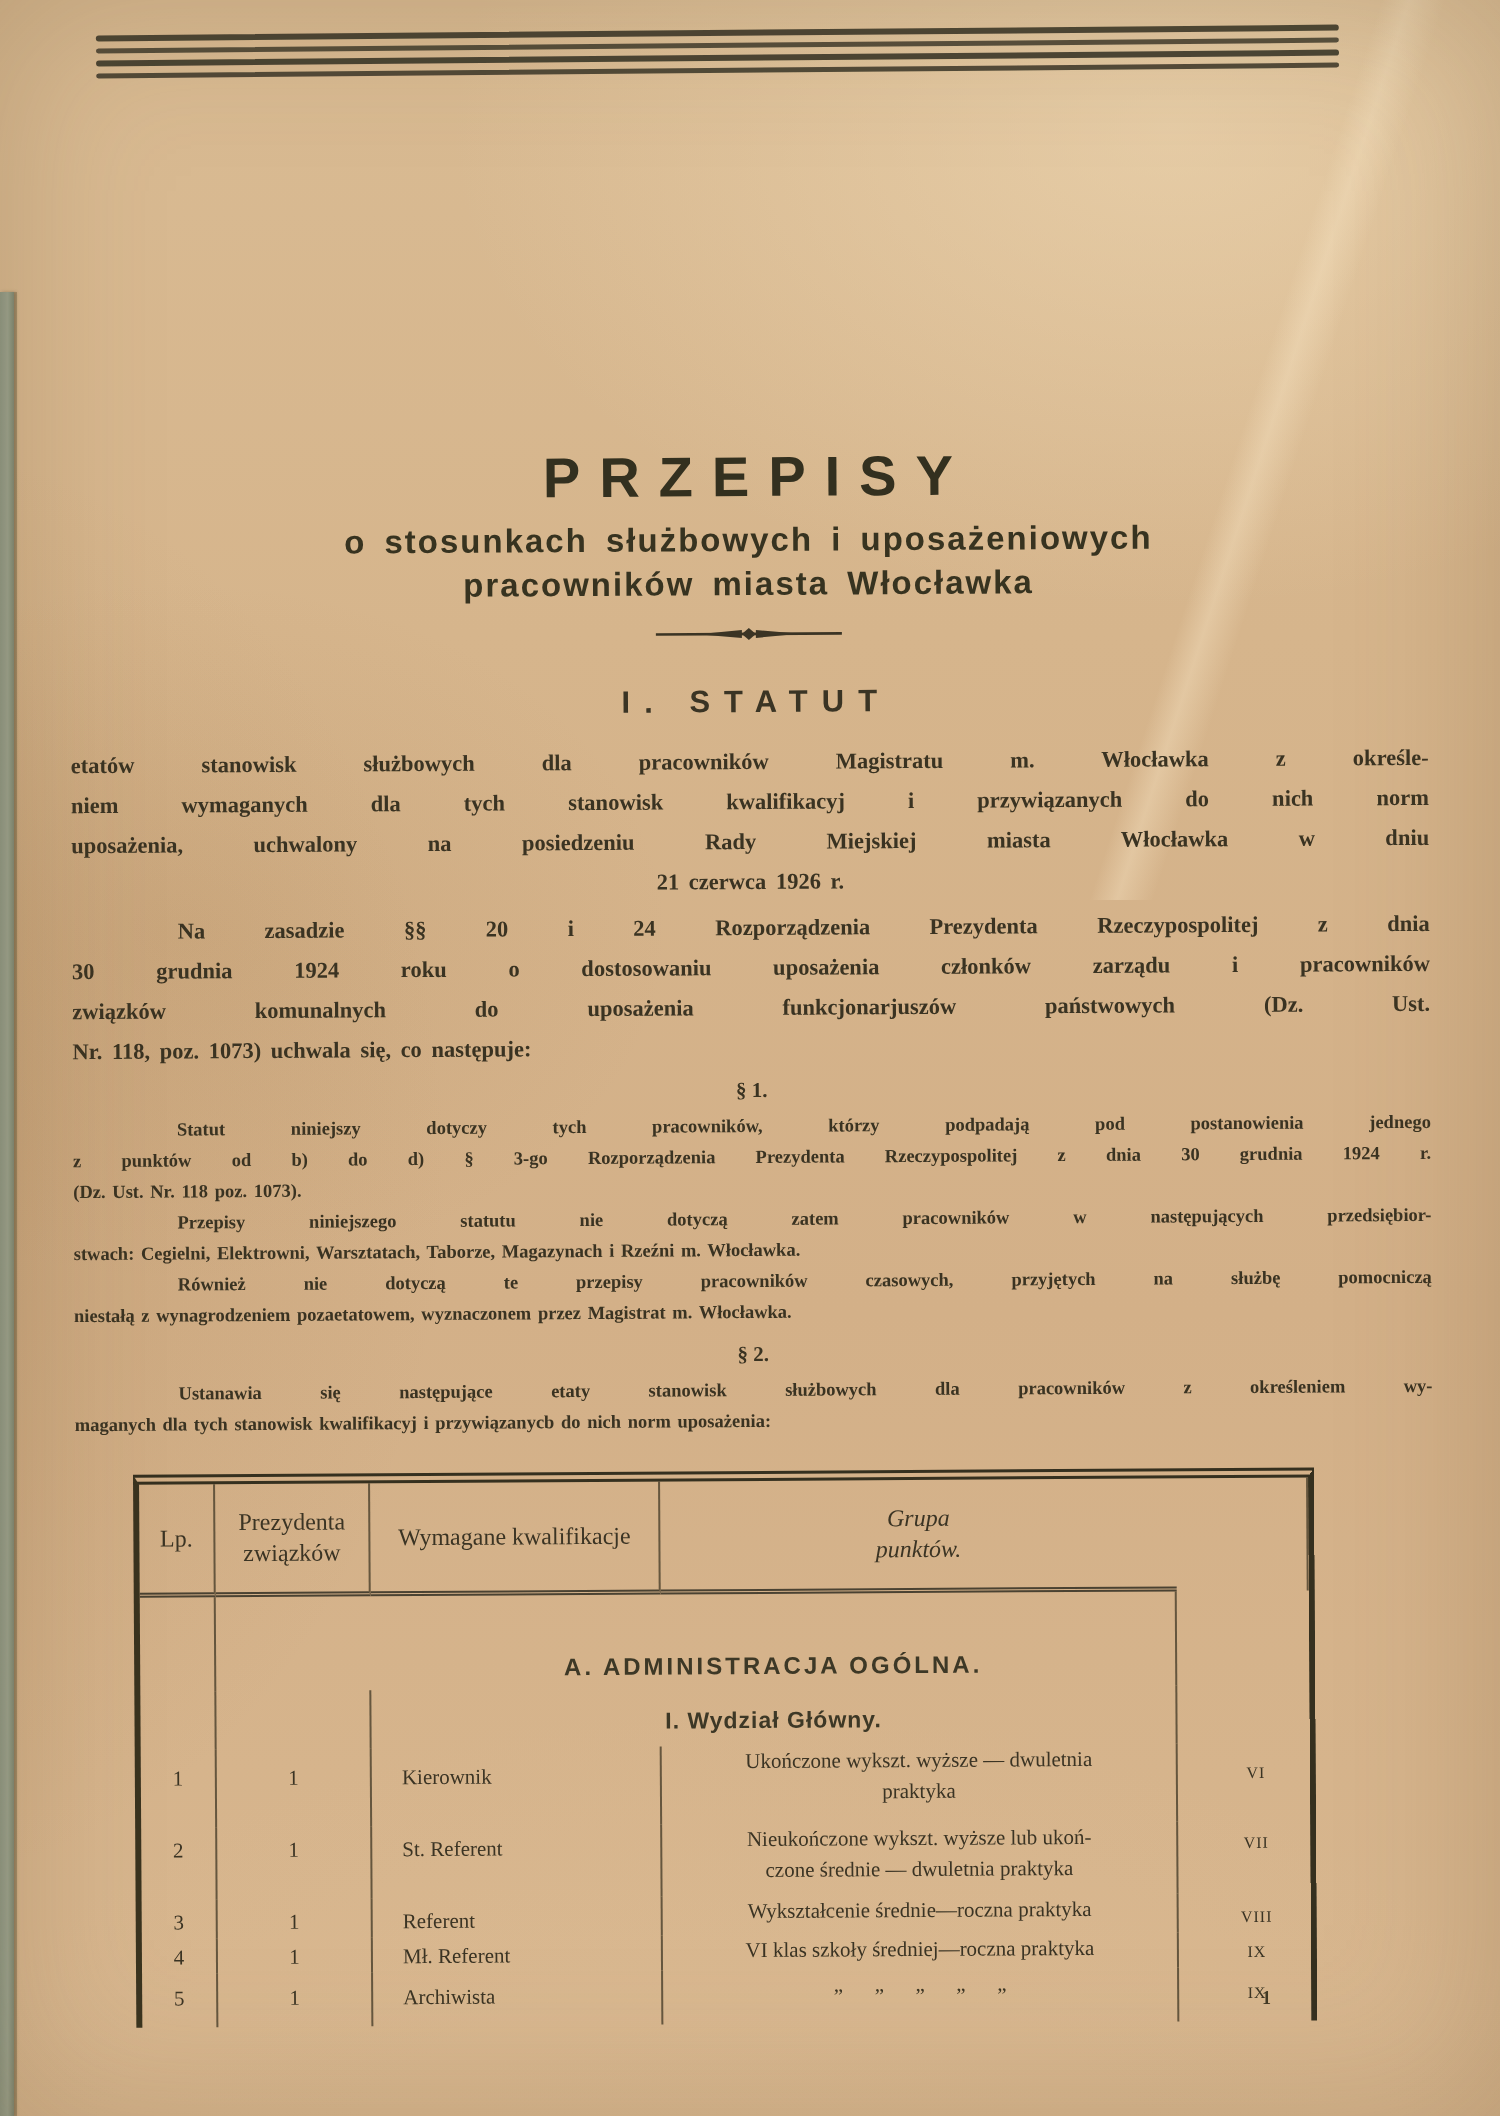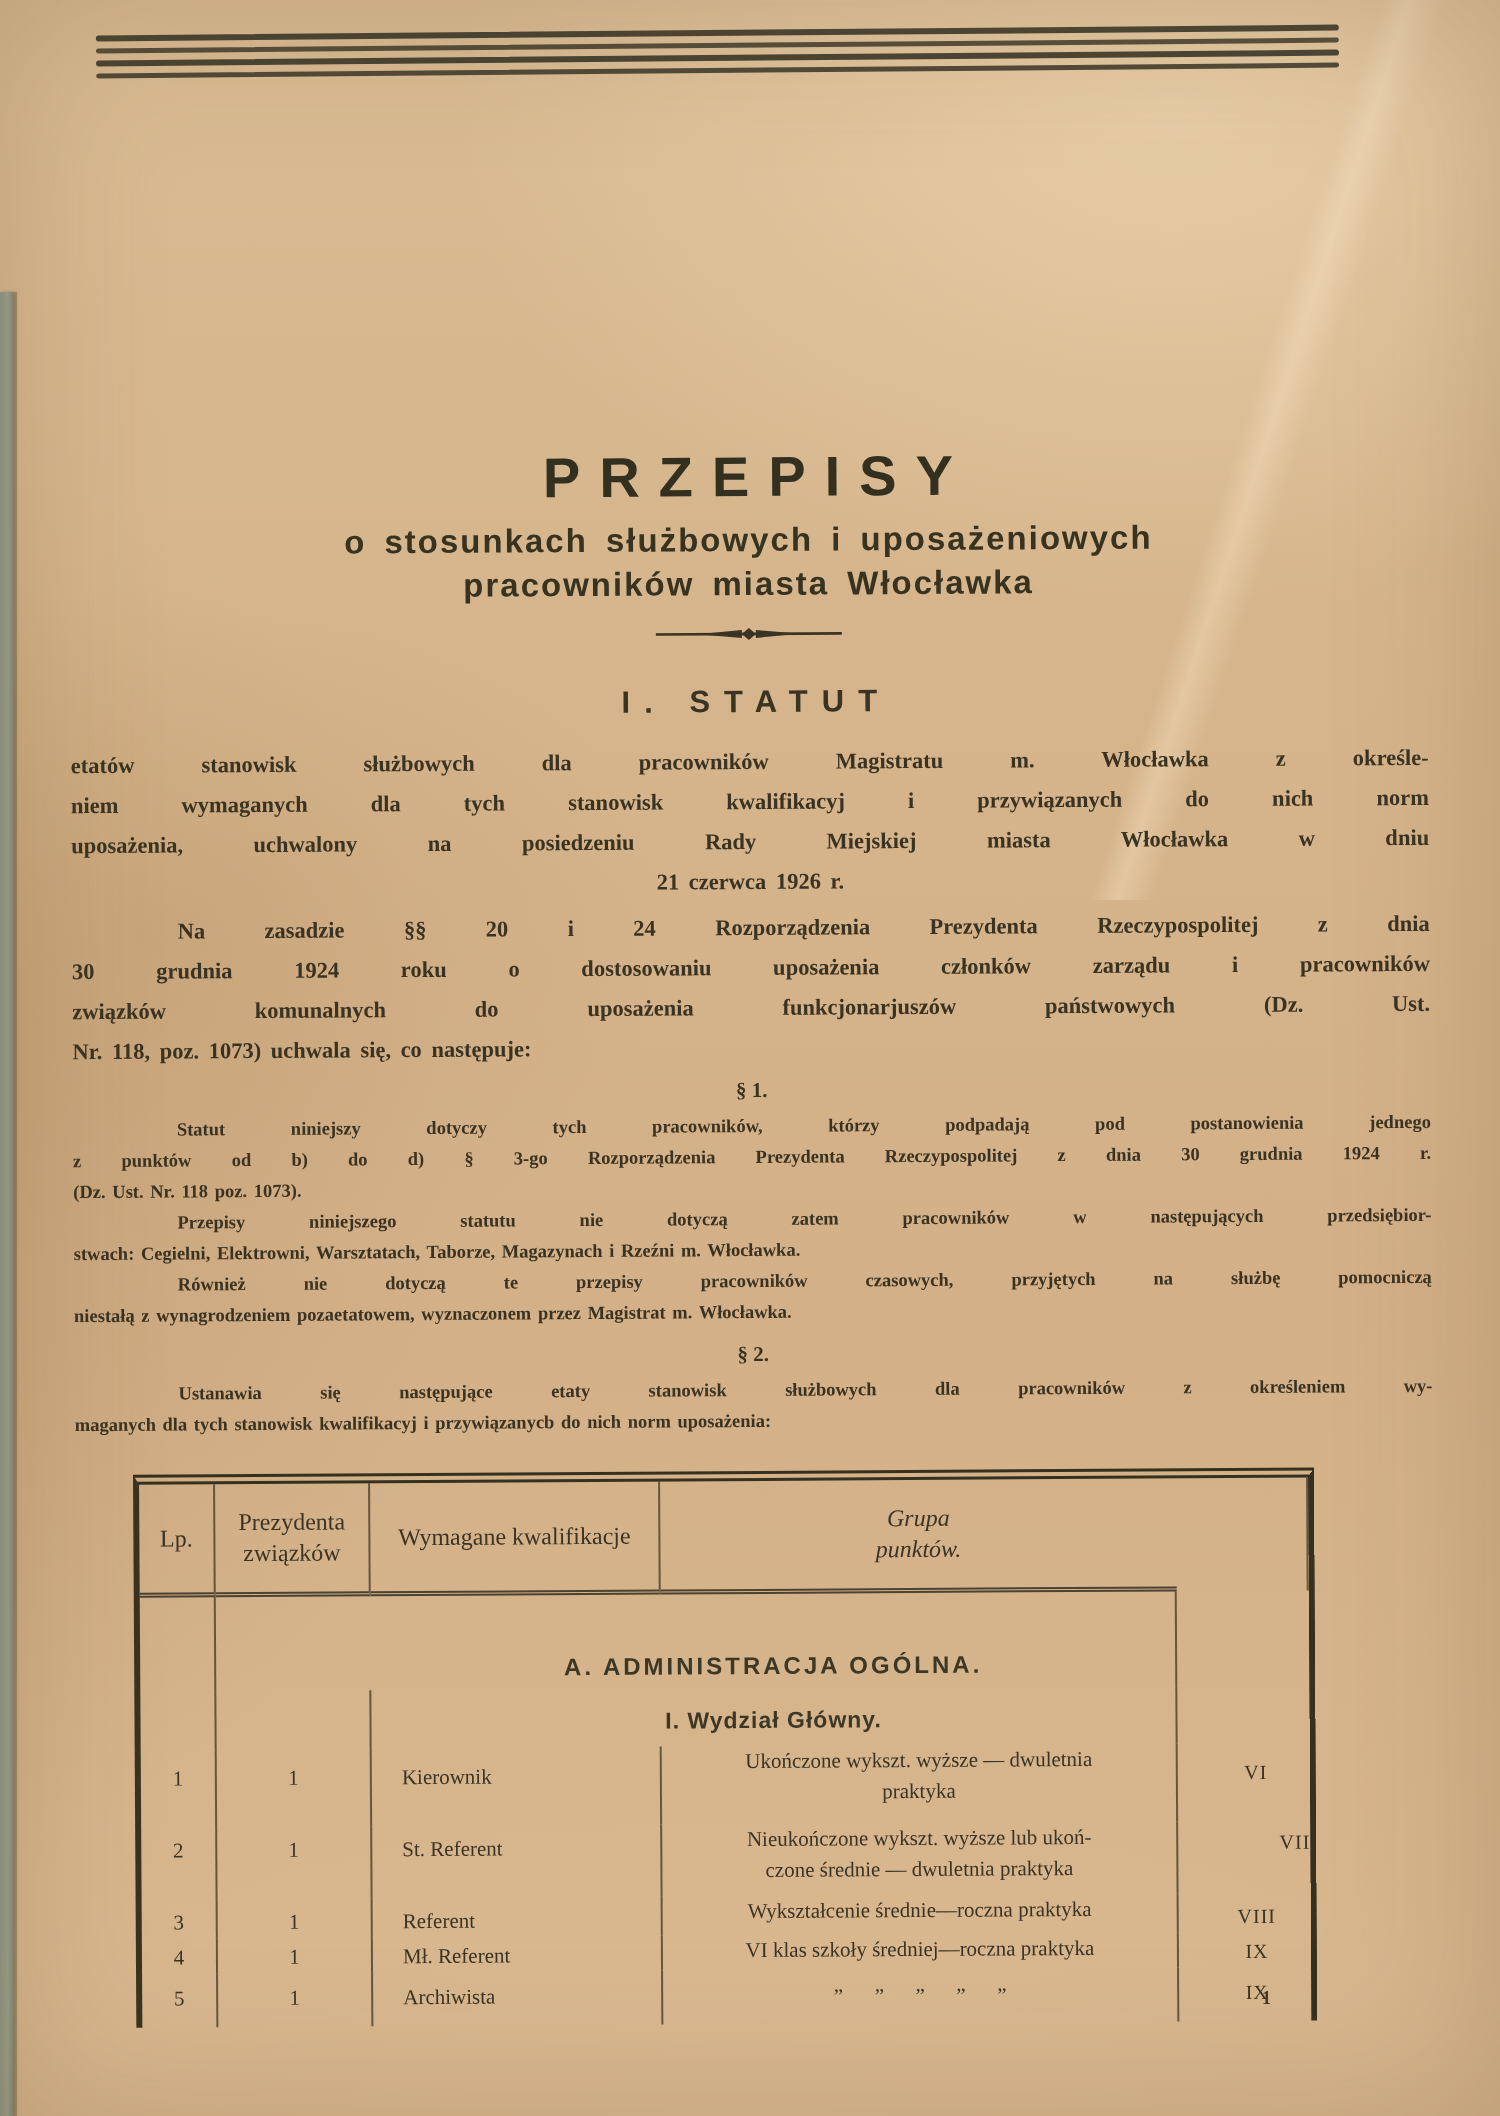--- a/index.html
+++ b/index.html
@@ -98,28 +98,28 @@
   .row-i{min-height:52px;}
   .section-i{
     grid-column:3/5;display:flex;align-items:center;justify-content:center;
     font-family:"Liberation Sans", sans-serif;font-weight:bold;
     font-size:23px;letter-spacing:1px;padding-top:6px;color:#3d3826;
   }
   .td{line-height:31px;}
   .td.num{text-align:center;}
   .td.pos{padding-left:30px;}
   .td.qual{text-align:center;padding:0 8px;}
-  .td.grp{text-align:center;font-size:20px;letter-spacing:1px;padding-left:24px;}
+  .td.grp{text-align:center;font-size:16px;letter-spacing:1px;padding-left:24px;}
   .r1{padding-top:14px;} .r1.qual{min-height:78px;}
   .r2{padding-top:8px;}  .r2.qual{min-height:72px;}
   .r3{padding-top:8px;}  .r3.qual{min-height:38px;}
   .r4{padding-top:4px;}  .r4.qual{min-height:34px;}
   .r5{padding-top:10px;} .r5.qual{min-height:48px;padding-bottom:6px;}
   .ditto{word-spacing:0;}
-  .grp.hi{padding-top:6px;text-align:right;}
+  .grp.hi{padding-top:6px;}
 
   .page-number{
     position:absolute;left:1262px;top:1988px;
     font-size:18px;font-weight:bold;color:#413925;
   }
 </style>
 </head>
 <body>
 
 <div class="crease"></div>

